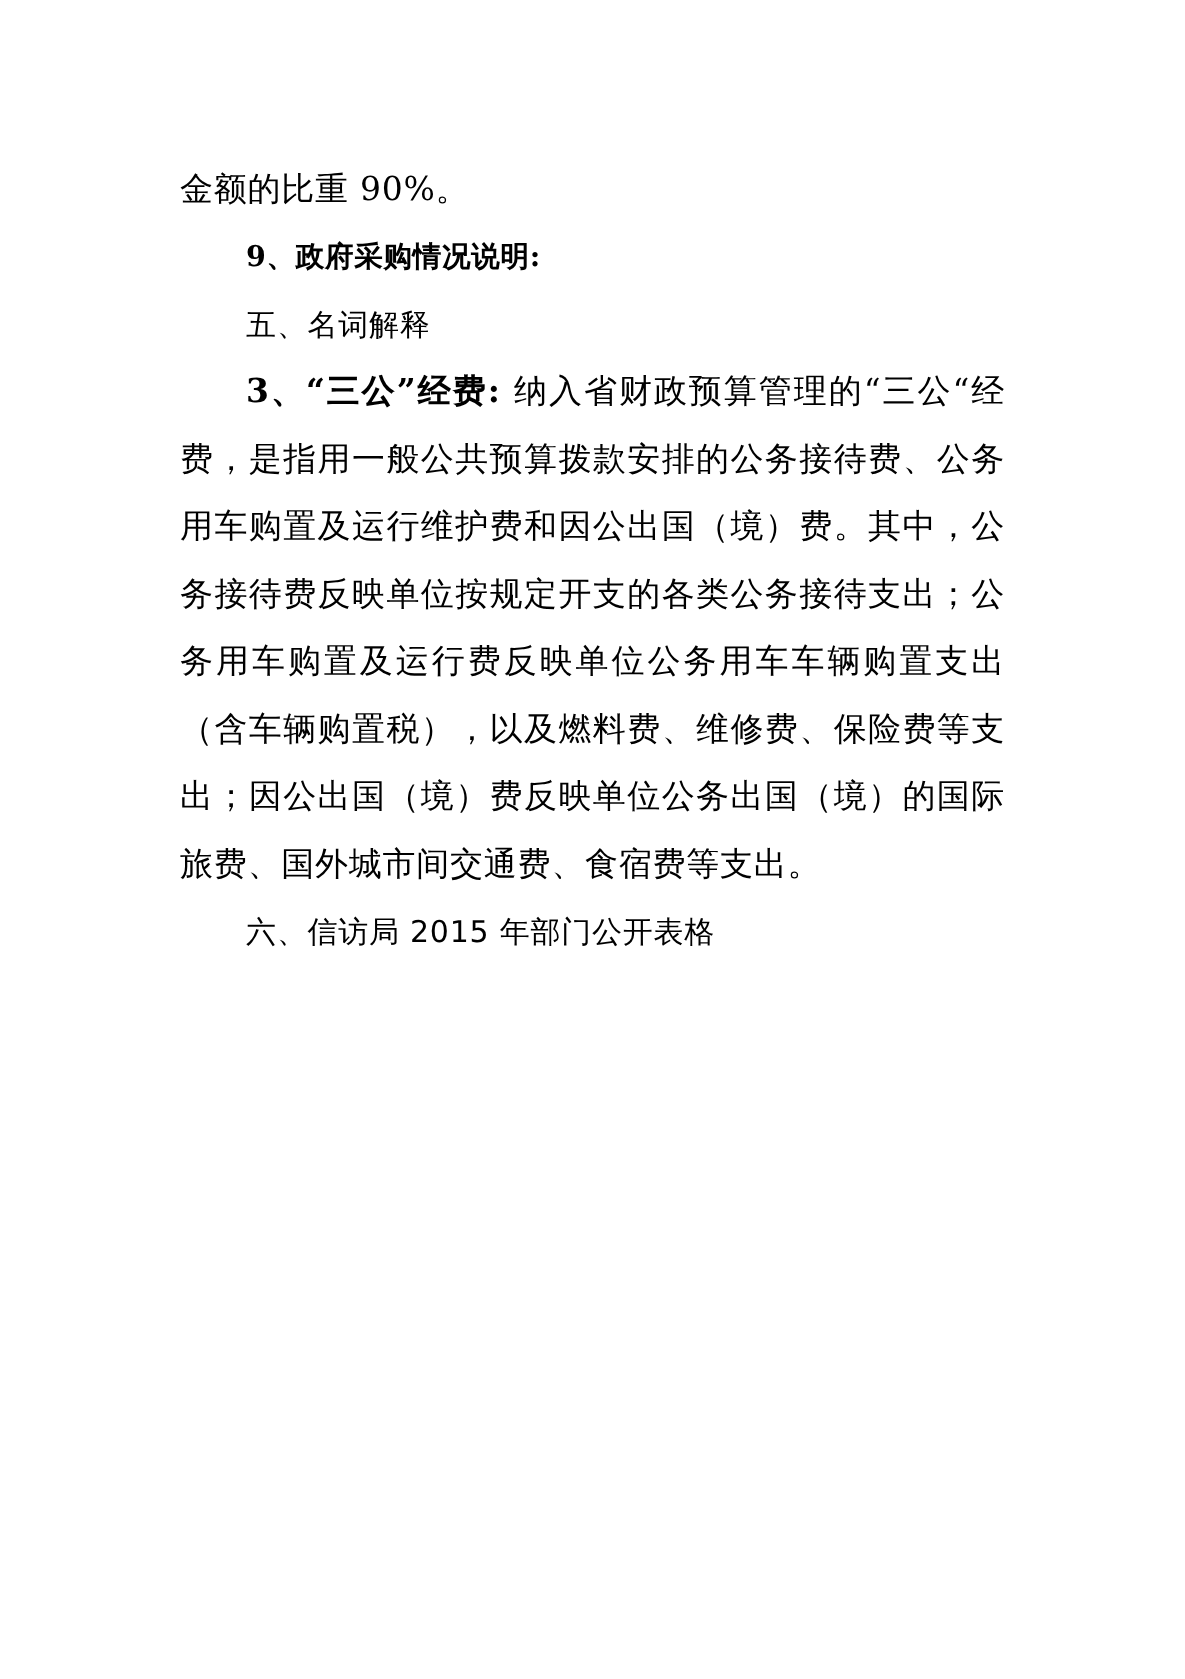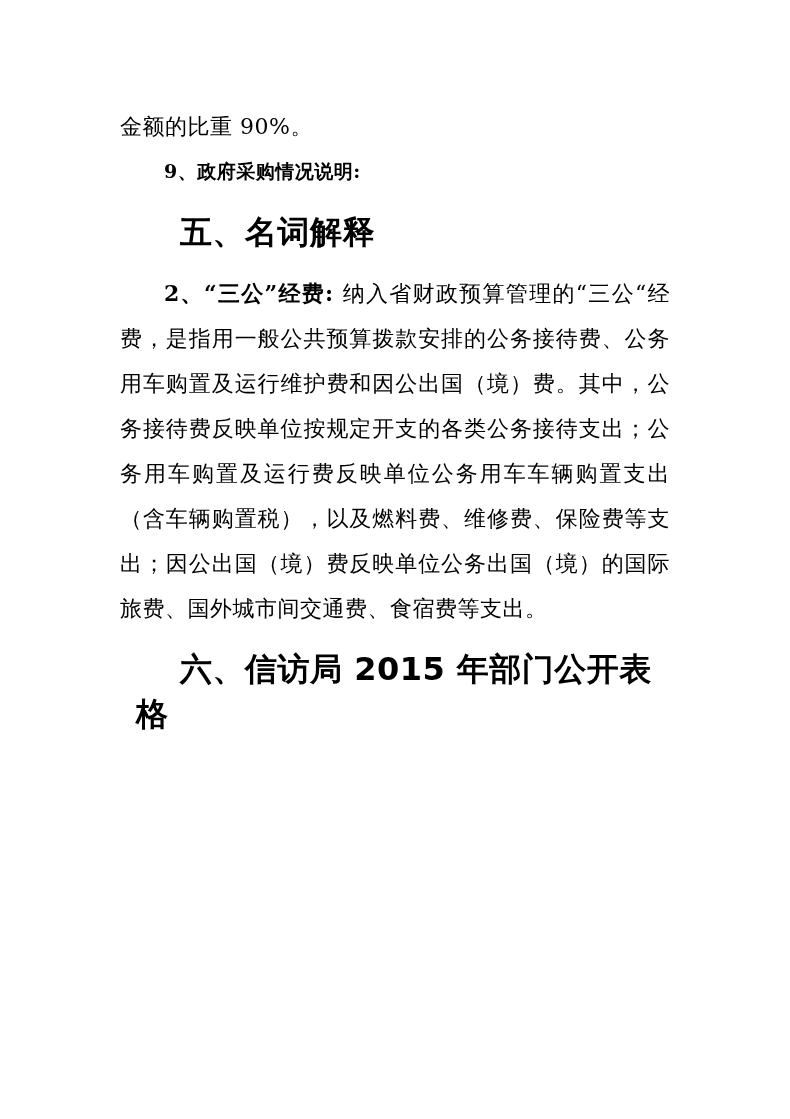--- a/index.html
+++ b/index.html
@@ -30,24 +30,24 @@
     text-justify: inter-character;
     letter-spacing: 0.5px;
   }
   .indent {
     text-indent: 44px;
   }
   .lead {
     font-weight: bold;
   }
   .section-heading {
-    margin: 16px;
+    margin: 0;
     font-family: "DejaVu Sans", "Liberation Sans", sans-serif;
-    font-weight: bold;
-    font-size: 32px;
+    font-weight: normal;
+    font-size: 20px;
     line-height: 45px;
     text-indent: 44px;
     letter-spacing: 0.5px;
   }
   .bold-title {
     margin: 0;
     font-weight: bold;
     font-size: 19px;
     line-height: 45px;
     text-indent: 44px;
@@ -69,20 +69,20 @@
   <div class="content">
 
     <p class="para">金额的比重 90%。</p>
 
     <p class="bold-title">9、政府采购情况说明:</p>
 
 
     <h2 class="section-heading">五、名词解释</h2>
 
 
-    <p class="para indent"><span class="lead">2、“三公”经费: </span><span>纳入省财政预算管理的“三公“经费，是指用一般公共预算拨款安排的公务接待费、公务用车购置及运行维护费和因公出国（境）费。其中，公务接待费反映单位按规定开支的各类公务接待支出；公务用车购置及运行费反映单位公务用车车辆购置支出（含车辆购置税），以及燃料费、维修费、保险费等支出；因公出国（境）费反映单位公务出国（境）的国际旅费、国外城市间交通费、食宿费等支出。</span></p>
+    <p class="para indent"><span class="lead">3、“三公”经费: </span><span>纳入省财政预算管理的“三公“经费，是指用一般公共预算拨款安排的公务接待费、公务用车购置及运行维护费和因公出国（境）费。其中，公务接待费反映单位按规定开支的各类公务接待支出；公务用车购置及运行费反映单位公务用车车辆购置支出（含车辆购置税），以及燃料费、维修费、保险费等支出；因公出国（境）费反映单位公务出国（境）的国际旅费、国外城市间交通费、食宿费等支出。</span></p>
 
     <h2 class="section-heading">六、信访局 2015 年部门公开表格</h2>
 
   </div>
 
   <div class="page-number">- 9 -</div>
 </div>
 
 </body></html>

